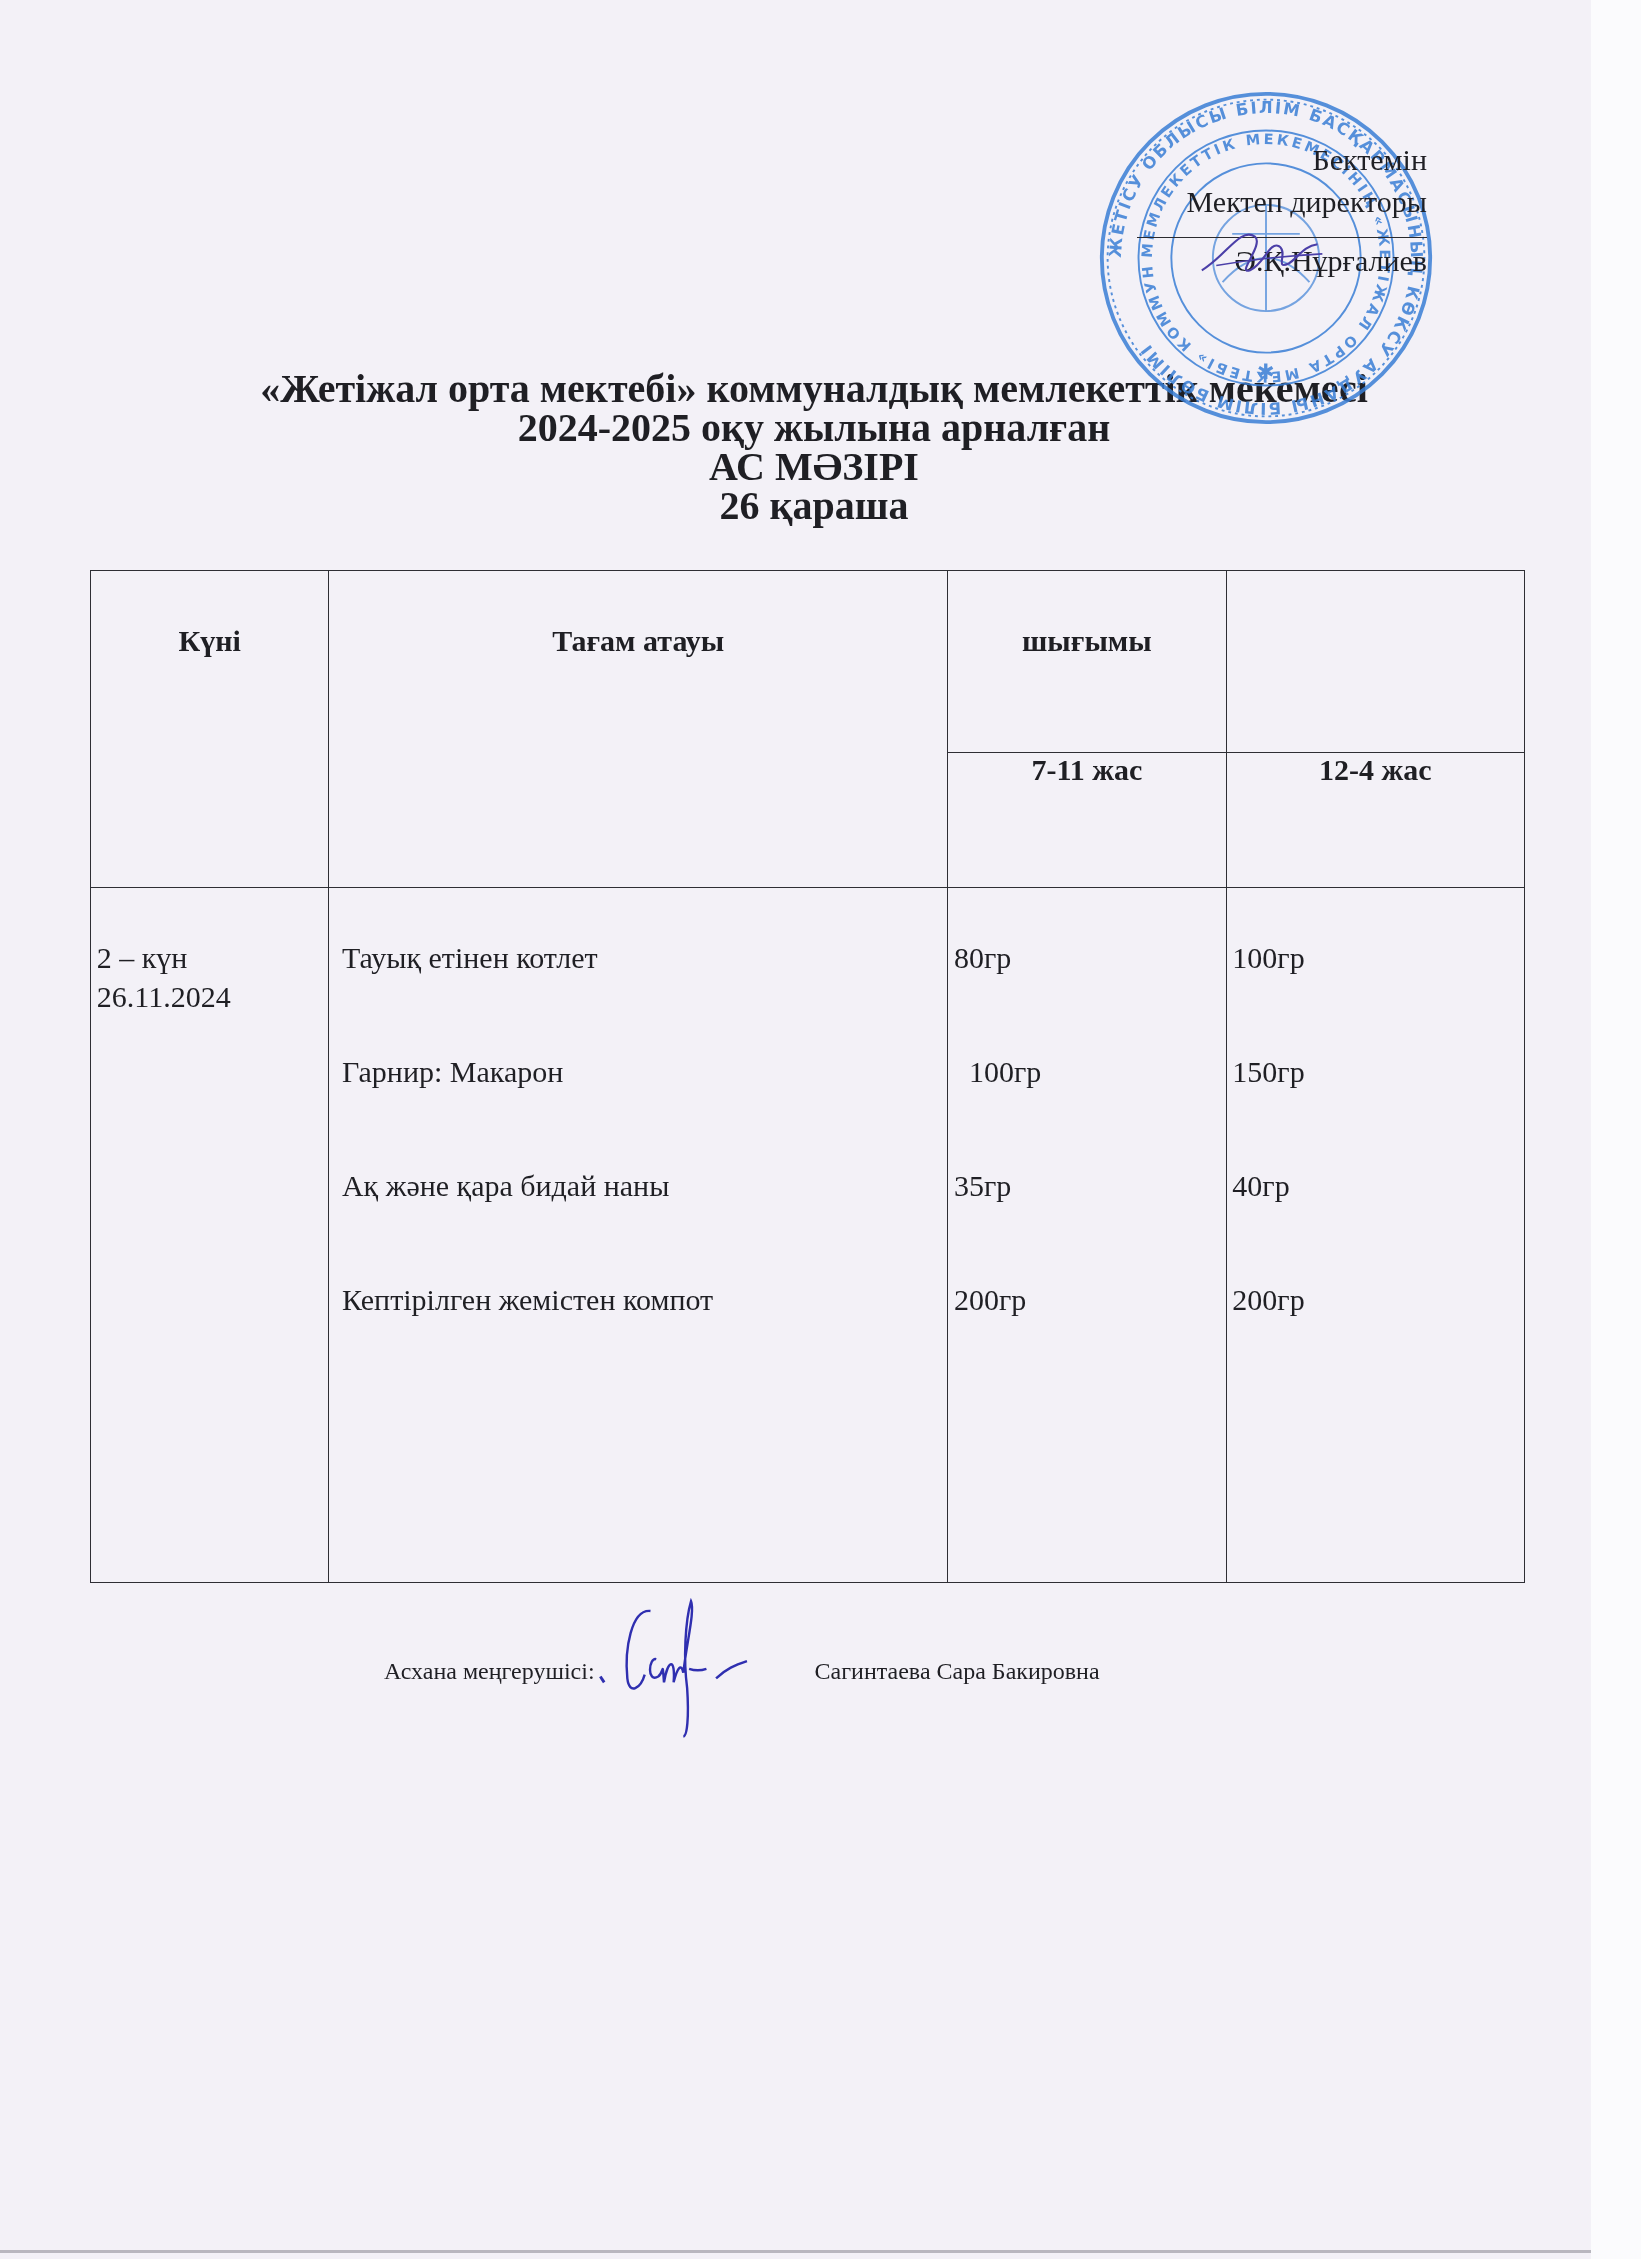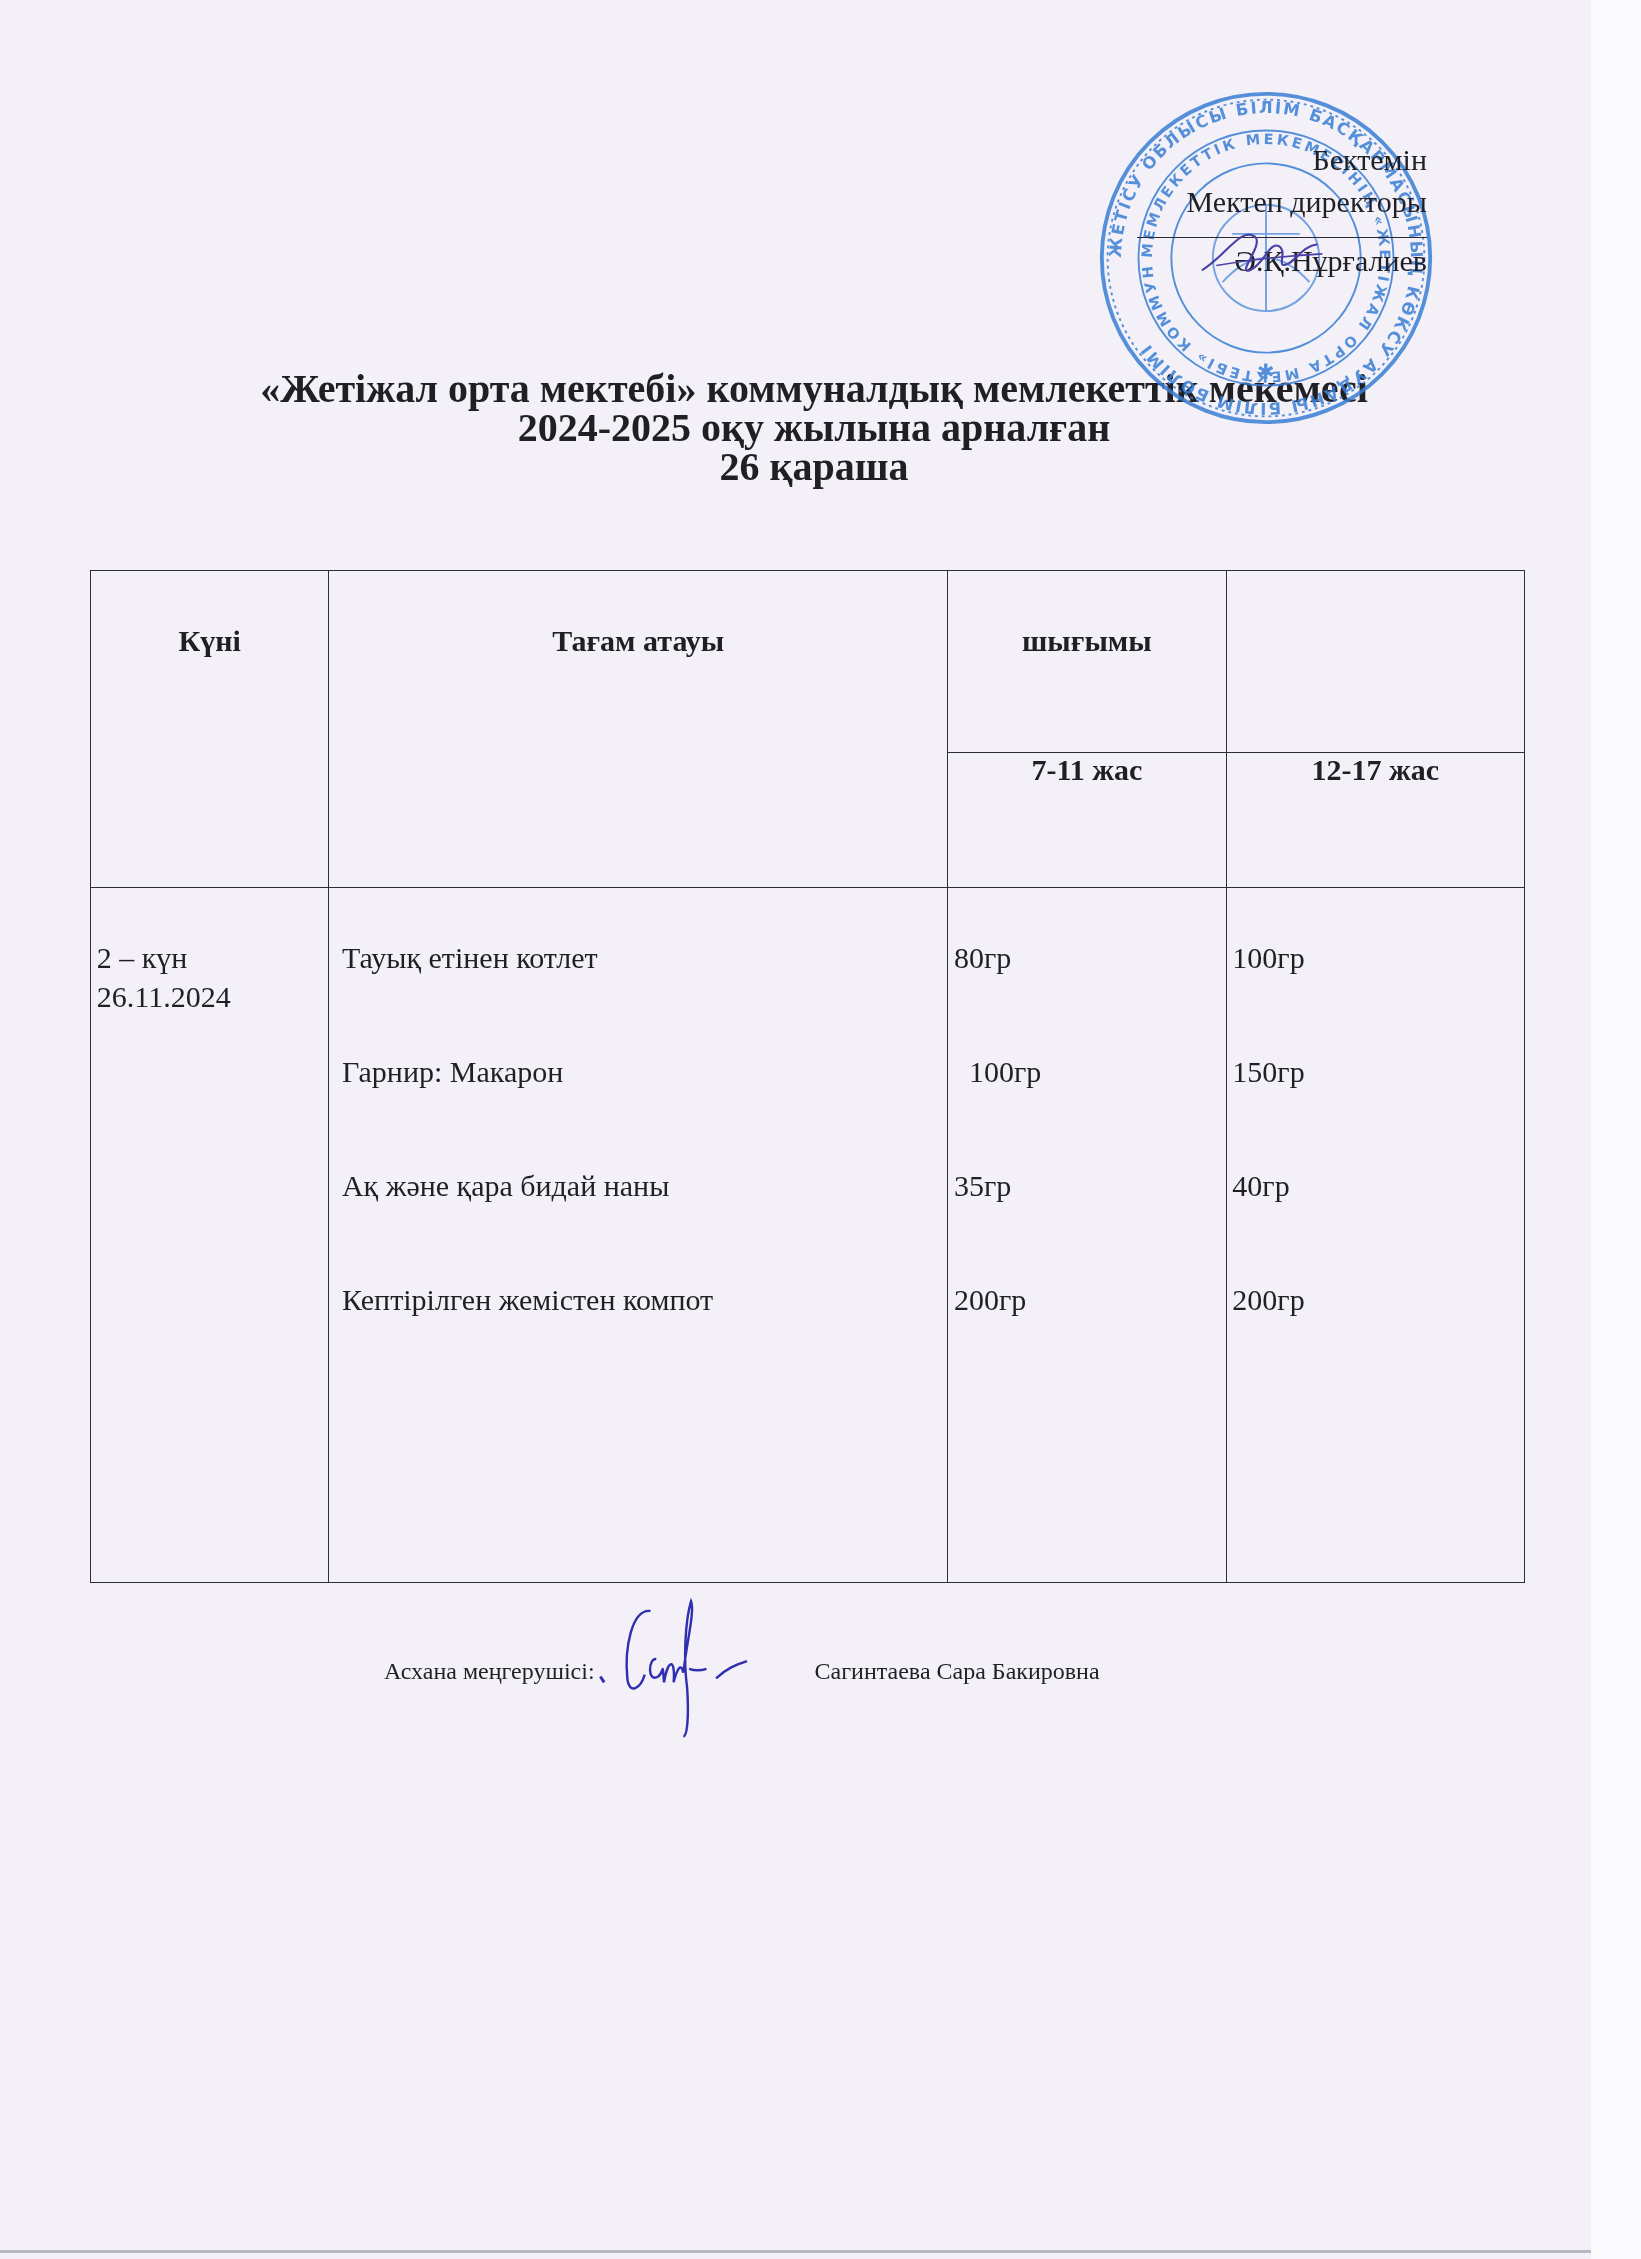--- a/index.html
+++ b/index.html
@@ -104,40 +104,41 @@
 </div>
 
 <svg class="director-signature" viewBox="0 0 140 70">
   <path d="M5,55 C30,40 45,10 60,20 C70,28 40,60 55,55 C70,48 75,25 85,30 C95,36 80,55 95,48 C105,42 110,30 125,28" fill="none" stroke="#4b3fa8" stroke-width="2.2"></path>
   <path d="M20,50 C50,45 90,40 130,38" fill="none" stroke="#4b3fa8" stroke-width="1.6"></path>
 </svg>
 
 <div class="title-block">
   <div>«Жетіжал орта мектебі» коммуналдық мемлекеттік мекемесі</div>
   <div>2024-2025 оқу жылына арналған</div>
+  <div>АС МӘЗІРІ</div>
   <div>26 қараша</div>
 </div>
 
 <table class="menu">
   <colgroup>
     <col class="col-day">
       <col class="col-dish">
       <col class="col-y">
       <col class="col-o">
   </colgroup>
   <tbody>
       <tr class="h1">
     <th rowspan="2" class="head-center">Күні</th>
     <th rowspan="2" class="head-center">Тағам атауы</th>
     <th class="mid">шығымы</th>
     <th></th>
   </tr>
   <tr class="h2">
     <th>7-11 жас</th>
-    <th>12-17 жас</th>
+    <th>12-4 жас</th>
   </tr>
   <tr class="body-row">
     <td class="day-cell">
       <div>2 – күн</div>
       <div>26.11.2024</div>
     </td>
     <td class="dish-cell">
       <span class="line">Тауық етінен котлет</span>
       <span class="line">Гарнир: Макарон</span>
       <span class="line">Ақ және қара бидай наны</span>

